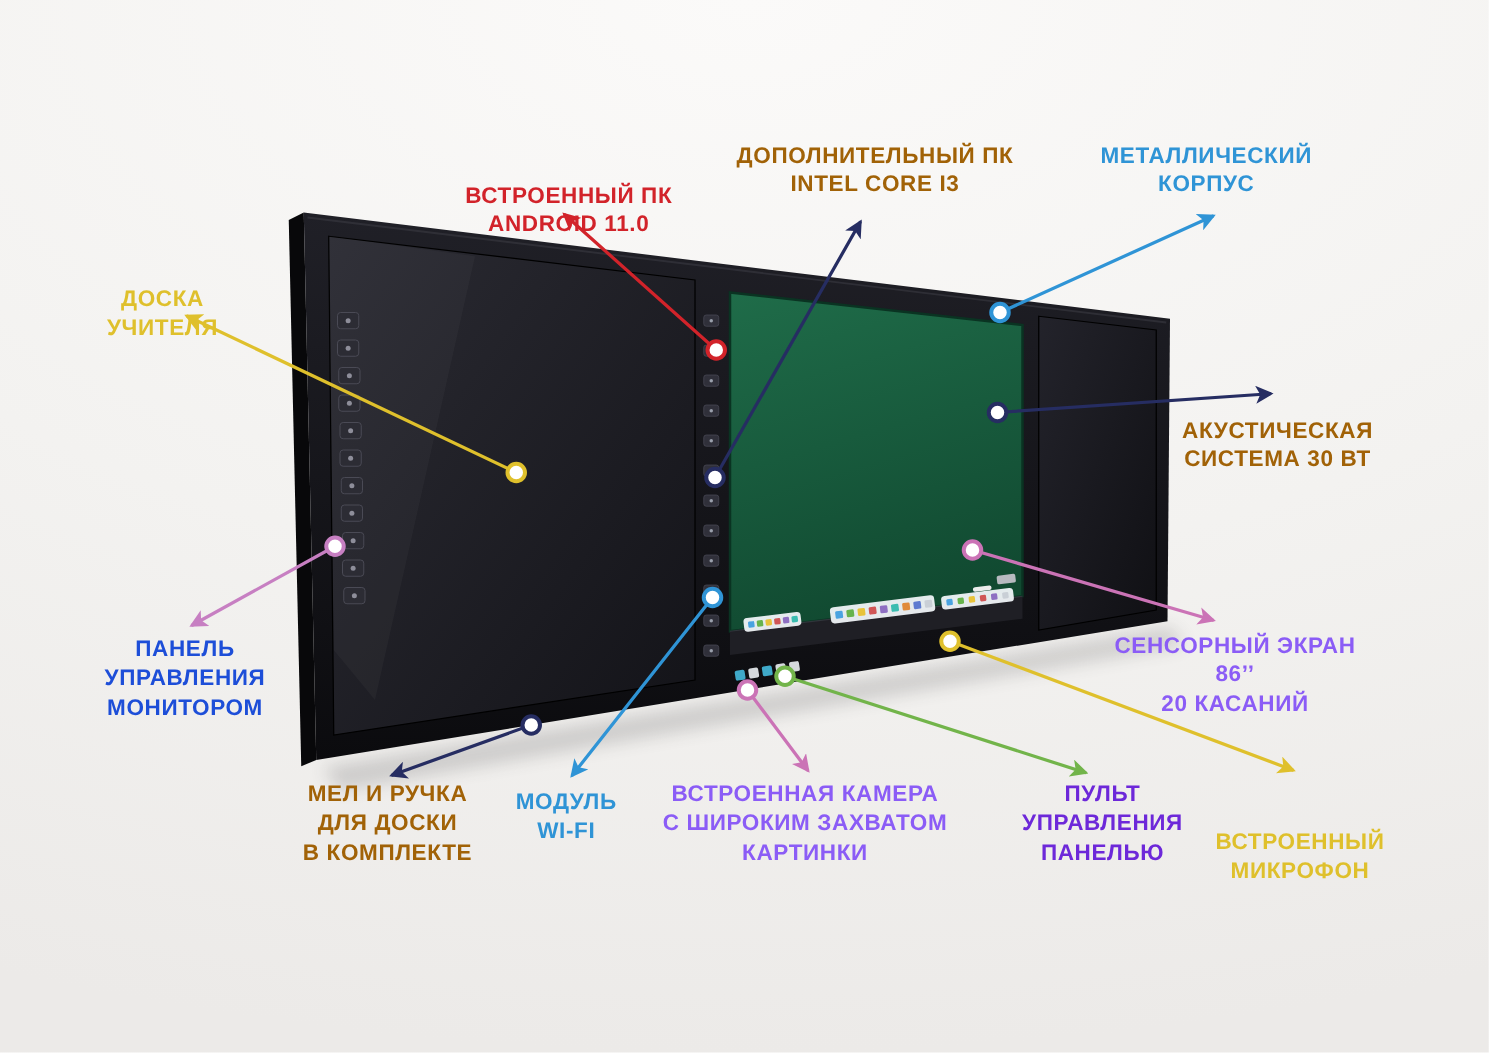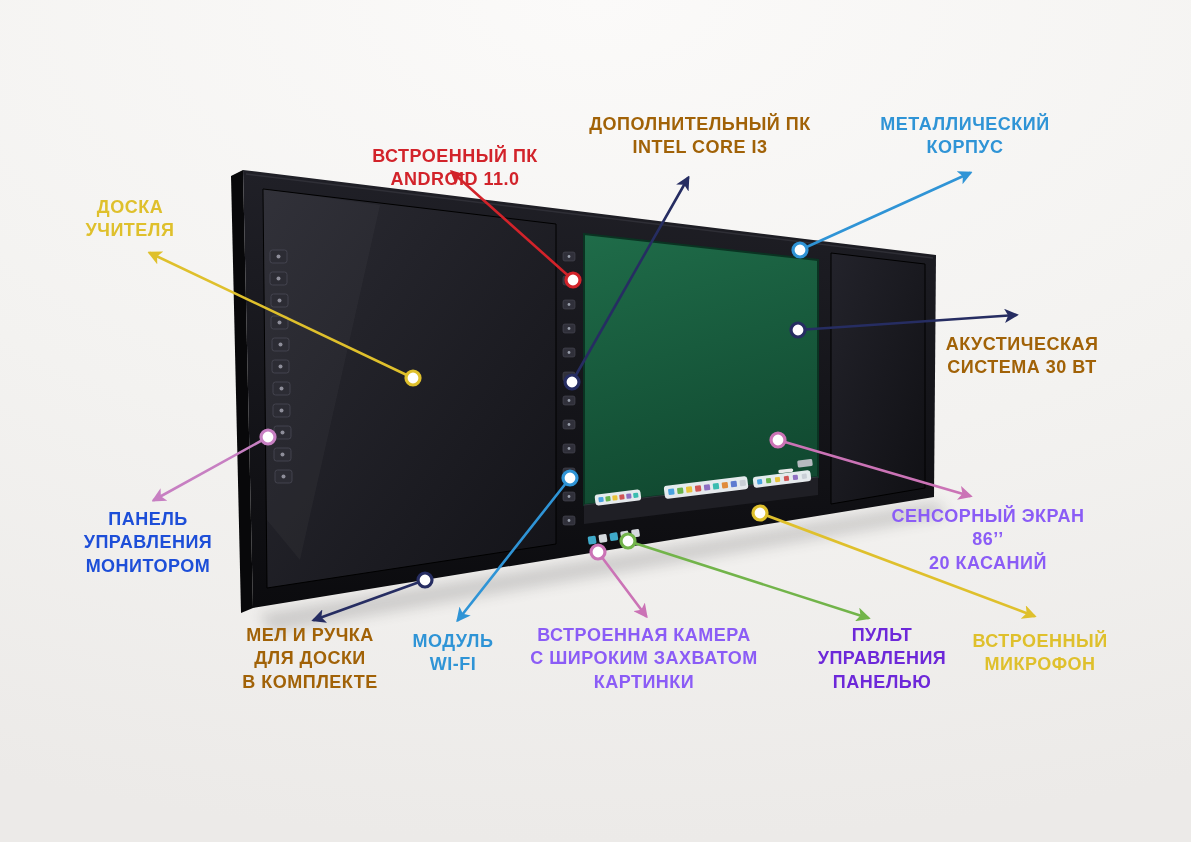--- a/index.html
+++ b/index.html
@@ -18,21 +18,21 @@
     font-weight:bold;
     font-size:18px;
     line-height:1.3;
     letter-spacing:.5px;
     white-space:pre-line;
     text-transform:uppercase;
   }
   .co-red{color:#d2232a;}
   .co-navy{color:#a16207;}
   .co-blue{color:#2f94d6;}
-  .co-yellow{color:#dfc02c;}
+  .co-yellow{color:#dfc02c;margin-top:32px;}
   .co-pink{color:#8b5cf6;}
   .co-orchid{color:#1d4ed8;}
   .co-green{color:#6d28d9;}
 </style>
 </head>
 <body>
 
 <div class="stage">
 
   <svg class="board-art" width="1191" height="842" viewBox="0 0 1191 842" xmlns="http://www.w3.org/2000/svg">

